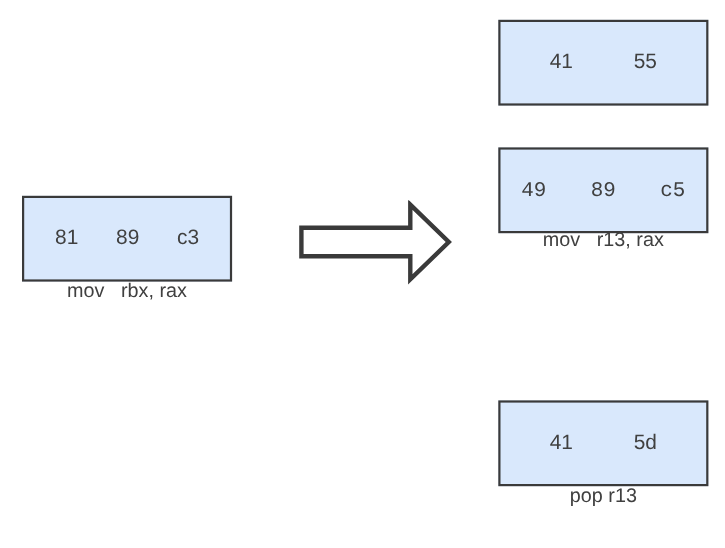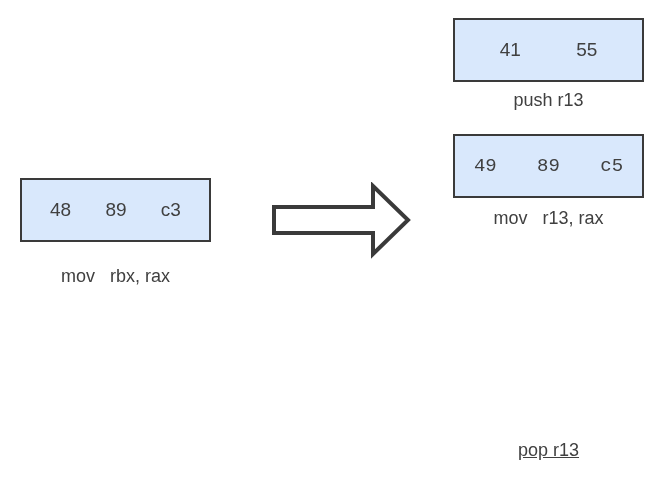--- a/index.html
+++ b/index.html
@@ -12,21 +12,21 @@
     width: 659px;
     height: 498px;
     background: #ffffff;
     font-family: "Liberation Sans", "DejaVu Sans", sans-serif;
     overflow: hidden;
   }
   .byte-box {
     position: absolute;
     box-sizing: border-box;
     width: 191px;
-    height: 64px;
+    height: 78px;
     background: #d9e8fc;
     border: 2.5px solid #3a3a3a;
     display: flex;
     align-items: center;
     justify-content: center;
   }
   .bytes {
     font-size: 19px;
     color: #404040;
     white-space: pre;
@@ -37,56 +37,58 @@
     position: absolute;
     width: 191px;
     text-align: center;
     font-size: 18px;
     color: #404040;
     white-space: pre;
     line-height: 24px;
   }
   
   .box-original   { left: 20px;  top: 178px; }
-  .label-original { left: 20px;  top: 252px; margin-top: 12px; }
+  .label-original { left: 20px;  top: 252px; }
   
   .box-r0   { left: 453px; top: 18px;  }
   .label-r0 { left: 453px; top: 88px;  }
   .box-r1   { left: 453px; top: 134px; font-family: Liberation Mono, monospace; }
   .label-r1 { left: 453px; top: 206px; }
   .box-r2   { left: 453px; top: 249px; }
   .label-r2 { left: 453px; top: 324px; }
   .box-r3   { left: 453px; top: 364px; }
-  .label-r3 { left: 453px; top: 438px; text-decoration: underline; }
+  .label-r3 { left: 453px; top: 438px; }
   .arrow-svg {
     position: absolute;
     left: 270px;
     top: 182px;
   }
 </style>
 </head>
 <body>
 
 <div class="canvas">
 
   <div class="byte-box box-original">
-    <span class="bytes gap-normal">48 89 c3</span>
+    <span class="bytes gap-normal">81 89 c3</span>
   </div>
   <div class="asm-label label-original">mov   rbx, rax</div>
 
   <svg class="arrow-svg" width="142" height="78" viewBox="0 0 142 78">
     <polygon points="4,25 103,25 103,4 138,38 103,72 103,51 4,51" fill="#ffffff" stroke="#3a3a3a" stroke-width="4" stroke-linejoin="miter"></polygon>
   </svg>
 
   <div class="byte-box box-r0">
     <span class="bytes gap-wide">41 55</span>
   </div>
-  <div class="asm-label label-r0">push r13</div>
 
   <div class="byte-box box-r1">
     <span class="bytes gap-normal">49 89 c5</span>
   </div>
   <div class="asm-label label-r1">mov   r13, rax</div>
 
 
+  <div class="byte-box box-r3">
+    <span class="bytes gap-wide">41 5d</span>
+  </div>
   <div class="asm-label label-r3">pop r13</div>
 
 </div>
 
 </body></html>

